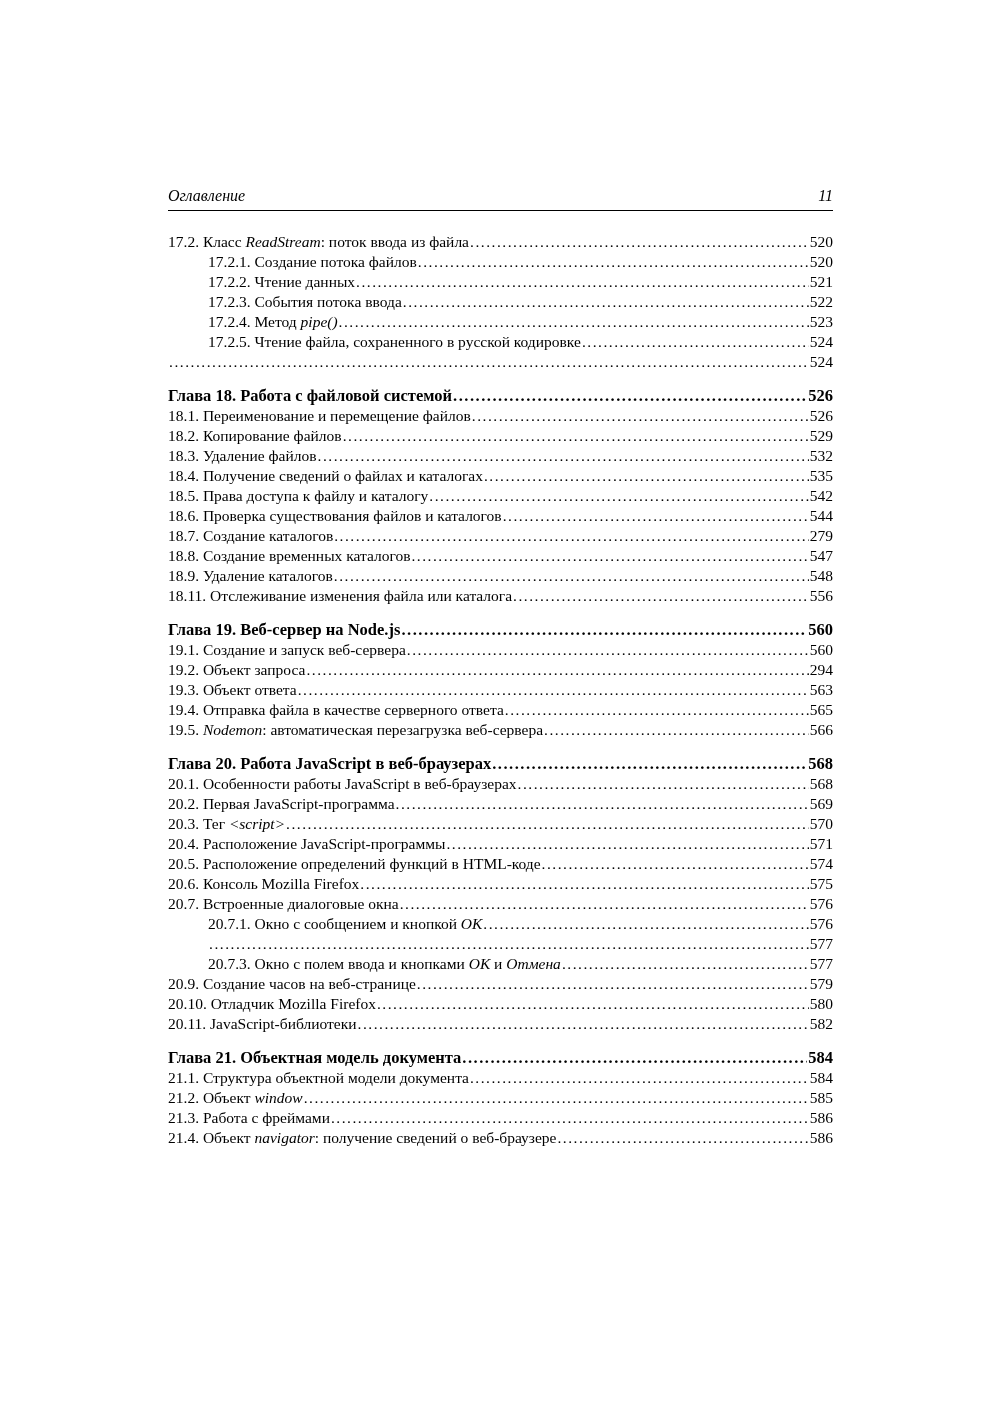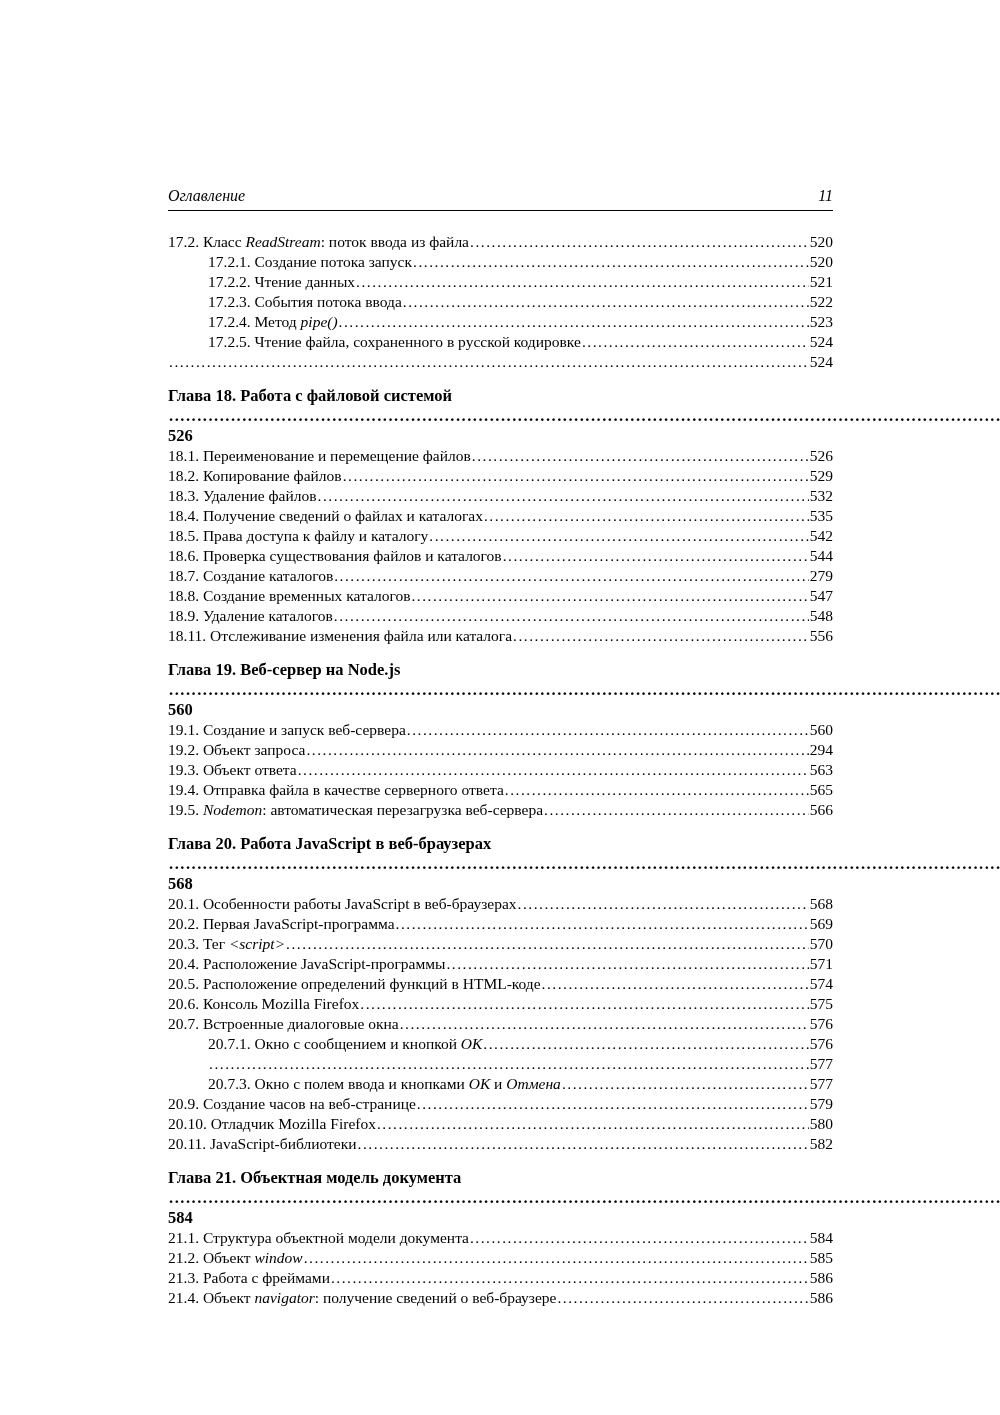--- a/index.html
+++ b/index.html
@@ -28,33 +28,32 @@
     font-size: 16px;
     line-height: 19px;
     padding-bottom: 5px;
     border-bottom: 1px solid #000000;
   }
   .toc {
     margin-top: 21px;
   }
   .toc-entry {
     display: flex;
-    align-items: flex-start;
+    align-items: center;
     font-size: 15.5px;
     line-height: 20px;
     white-space: nowrap;
   }
   .toc-entry.indent-1 {
     padding-left: 40px;
   }
   .toc-entry.chapter {
     font-weight: bold;
     font-size: 16.5px;
     margin-top: 14px;
-    flex-direction: column;
   }
   .entry-title {
     flex: 0 0 auto;
     white-space: nowrap;
   }
   .dots {
     flex: 1 1 auto;
     overflow: hidden;
     white-space: nowrap;
     min-width: 8px;
@@ -77,21 +76,21 @@
     <span>Оглавление</span>
     <span>11</span>
   </div>
   <div class="toc">
       <div class="toc-entry indent-0">
         <span class="entry-title">17.2. Класс <i>ReadStream</i>: поток ввода из файла</span>
         <span class="dots"></span>
         <span class="entry-page">520</span>
       </div>
       <div class="toc-entry indent-1">
-        <span class="entry-title">17.2.1. Создание потока запуск</span>
+        <span class="entry-title">17.2.1. Создание потока файлов</span>
         <span class="dots"></span>
         <span class="entry-page">520</span>
       </div>
       <div class="toc-entry indent-1">
         <span class="entry-title">17.2.2. Чтение данных</span>
         <span class="dots"></span>
         <span class="entry-page">521</span>
       </div>
       <div class="toc-entry indent-1">
         <span class="entry-title">17.2.3. События потока ввода</span>

